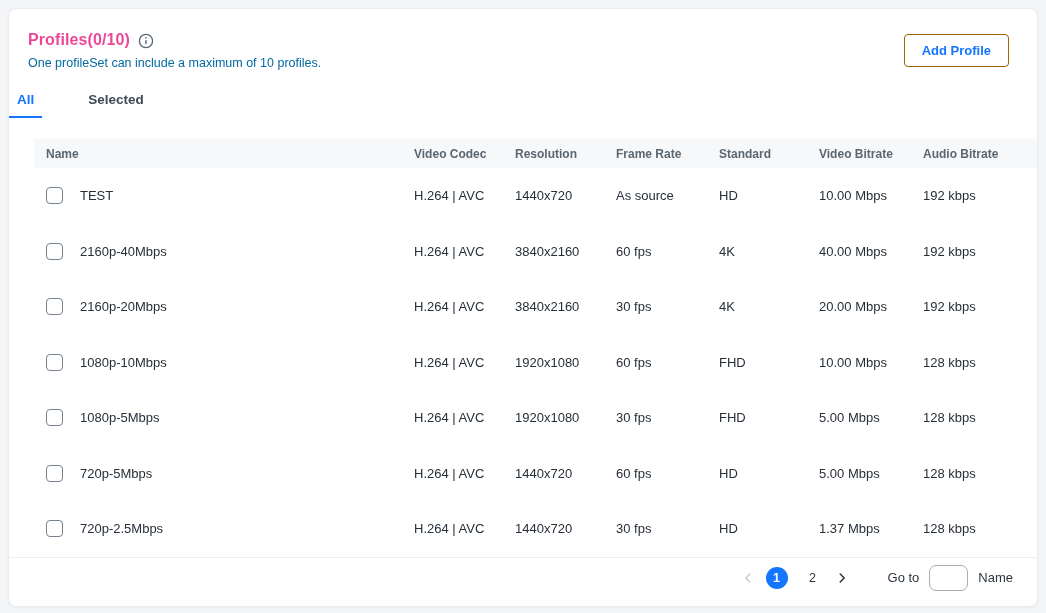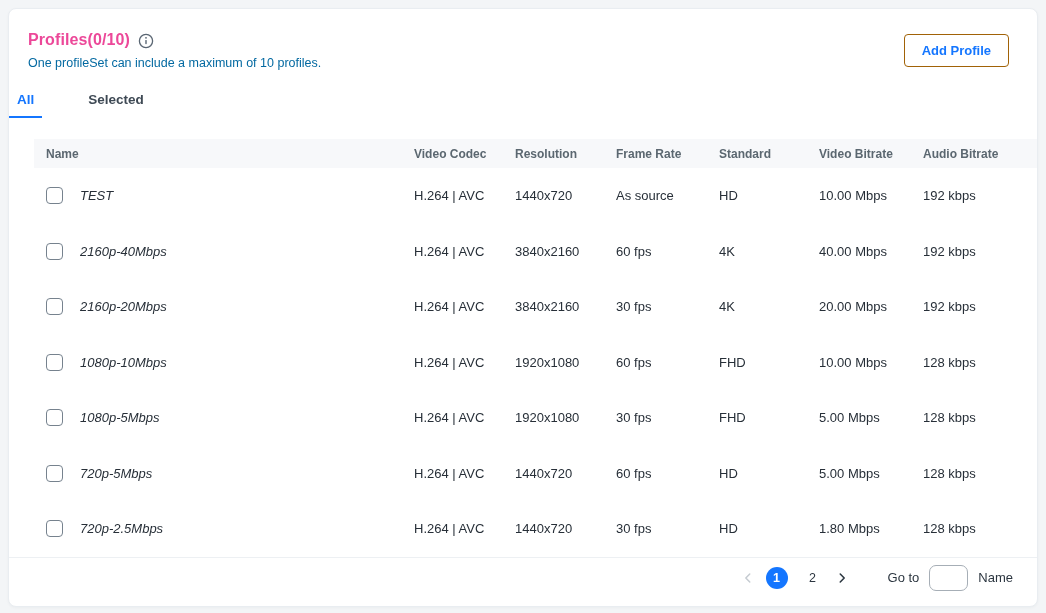--- a/index.html
+++ b/index.html
@@ -61,21 +61,21 @@
   }
   .tbody .trow { height: 55.5px; font-size: 13px; color: #272f38; background: #ffffff; }
   .name-cell { display: flex; align-items: center; }
   .checkbox {
     width: 17px; height: 17px; flex: 0 0 17px;
     border: 1.5px solid #76828e;
     border-radius: 4px;
     background: #fff;
     cursor: pointer;
   }
-  .row-name { margin-left: 17px; font-style: italic; }
+  .row-name { margin-left: 17px; }
   .action-cell { display: flex; justify-content: flex-start; padding-left: 0; }
   .trash-btn {
     background: none; border: none; cursor: pointer;
     display: inline-flex; padding: 2px;
   }
   .trash-btn.hidden { visibility: hidden; }
   
   .tfoot {
     border-top: 1px solid #edf0f3;
     height: 41px;
@@ -286,21 +286,21 @@
 
   <div class="trow">
     <div class="name-cell">
       <span class="checkbox"></span>
       <span class="row-name">720p-2.5Mbps</span>
     </div>
     <div>H.264 | AVC</div>
     <div>1440x720</div>
     <div>30 fps</div>
     <div>HD</div>
-    <div>1.80 Mbps</div>
+    <div>1.37 Mbps</div>
     <div>128 kbps</div>
     <div class="action-cell">
       <button class="trash-btn hidden">
         <svg width="17" height="17" viewBox="0 0 16 16" fill="none" stroke="#5c6770" stroke-width="1.2">
           <path d="M5.9 3.6 V2.3 H10.1 V3.6"></path>
           <path d="M2.6 3.9 H13.4"></path>
           <rect x="3.7" y="3.9" width="8.6" height="9.6" rx="1"></rect>
           <path d="M6.5 6.8 V10.6"></path>
           <path d="M9.5 6.8 V10.6"></path>
         </svg>

